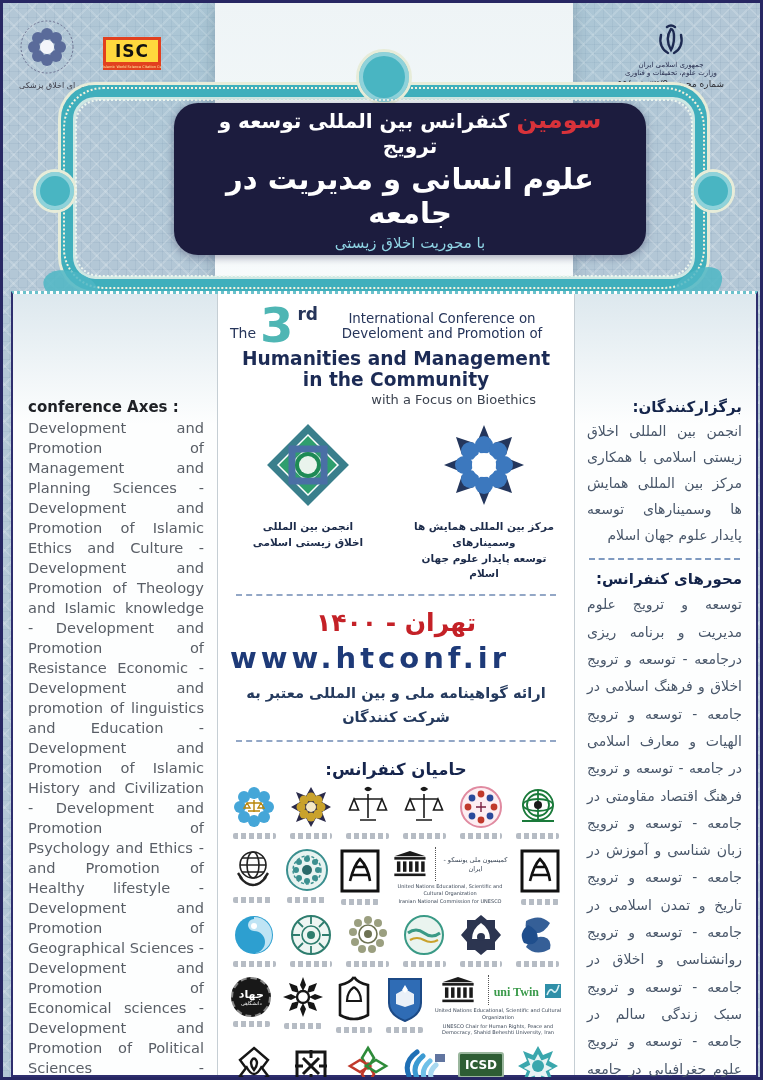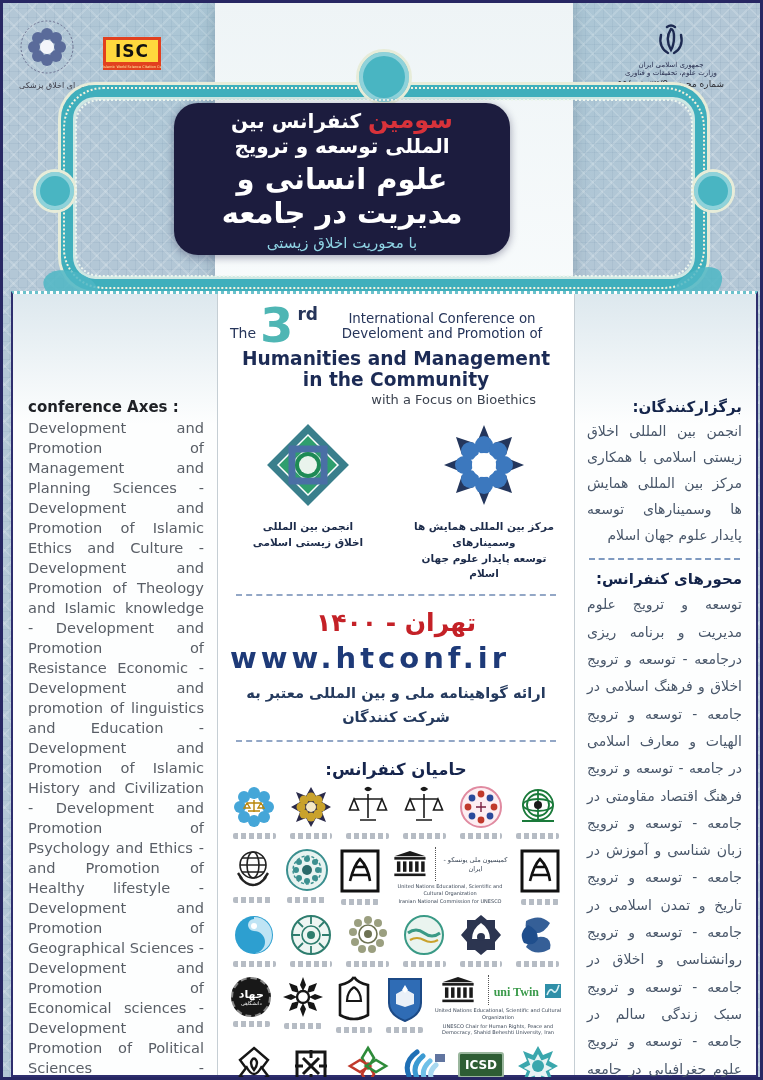--- a/index.html
+++ b/index.html
@@ -39,21 +39,21 @@
   .frame::after  { content:''; position:absolute; inset:2px;  border:2px dotted #eef6ef; border-radius:24px; }
   .med { position:absolute; background:#49b5c2; border-radius:50%;
     border:3px solid #e7ecd9; box-shadow:inset 0 0 0 4px #8fd2da; }
   .med.top   { width:56px; height:56px; left:283px; top:-48px; }
   .med.left  { width:44px; height:44px; left:-40px; top:72px; }
   .med.right { width:44px; height:44px; right:-40px; top:72px; }
   .leaf { position:absolute; width:56px; height:34px; background:#4db6c4; opacity:.85;
     border-radius:60% 40% 60% 40%; }
   .leaf.l { left:-30px; bottom:-26px; transform:rotate(25deg); }
   .leaf.r { right:-30px; bottom:-26px; transform:rotate(-25deg); }
-  .banner { position:absolute; left:171px; top:100px; width:336px; height:152px;
+  .banner { position:absolute; left:171px; top:100px; width:472px; height:152px;
     background:#1c1c3e; border-radius:24px; direction:rtl; text-align:center;
     display:flex; flex-direction:column; justify-content:center; gap:4px; padding:6px 35px;
     box-shadow:0 2px 8px rgba(20,20,60,.4);align-items:center; }
   .banner .t1 { font-size:20px; font-weight:bold; color:#fff; }
   .banner .t1 .red { color:#d8323a; font-size:24px; }
   .banner .t2 { font-size:29px; font-weight:bold; color:#fff; }
   .banner .t3 { font-size:15px; color:#8fd4e4; }
 
   
   .panel { position:absolute; left:8px; top:288px; width:747px; height:786px;

